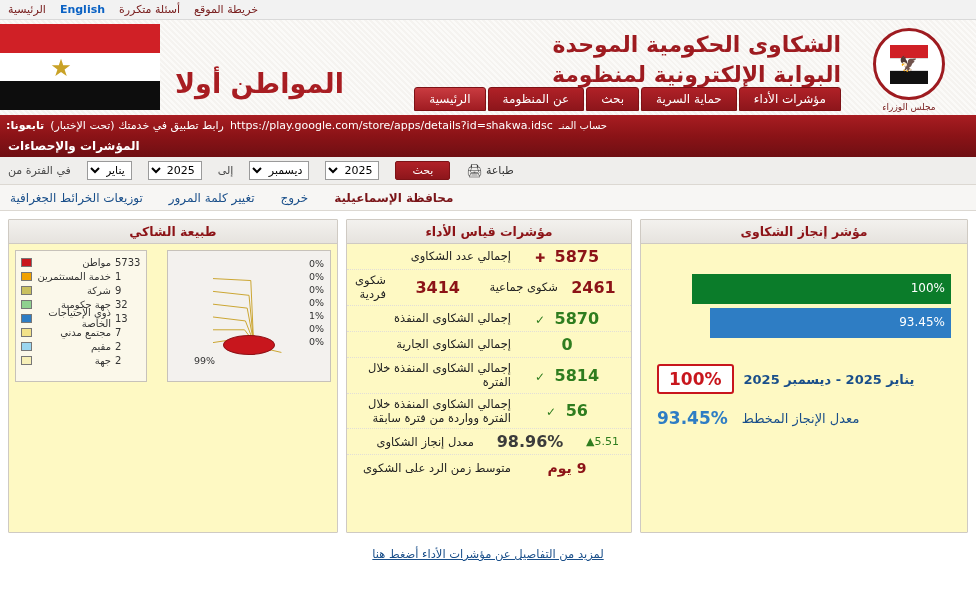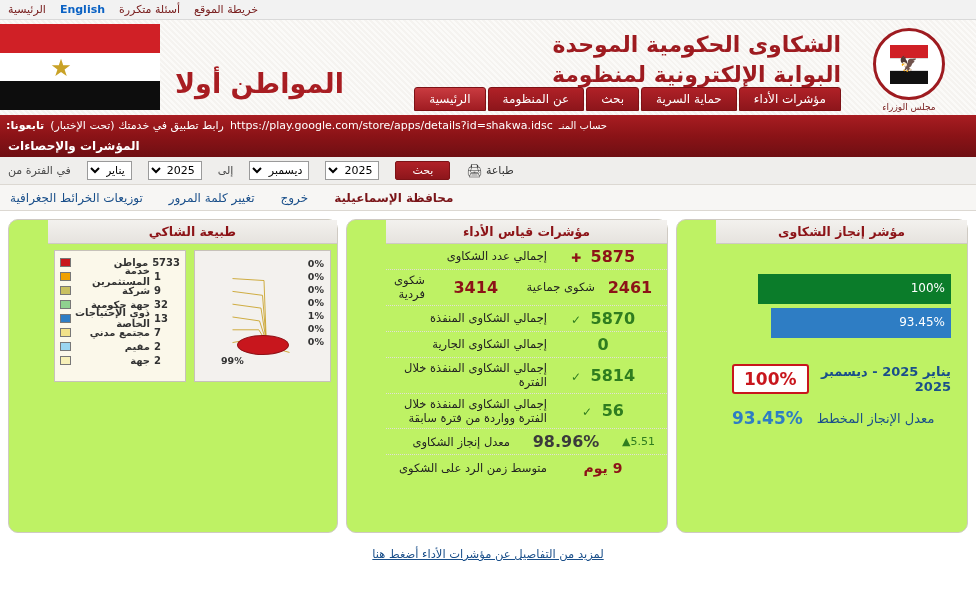--- a/index.html
+++ b/index.html
@@ -195,37 +195,36 @@
   }
   
   .main {
     display: flex;
     flex-direction: row-reverse;
     gap: 8px;
     padding: 8px;
     height: 330px;
   }
   .panel {
-    background:#bef264;
+    background:#fef9c3;
     border: 1px solid #cfcac3;
-    border-radius: 10px;
-    padding-left: 39px;
+    border-radius: 1px;
   }
   .panel-title {
     background: linear-gradient(#f3f1ee,#e6e3de);
     border-bottom: 1px solid #cfcac3;
     color: #8c1317;
     font-weight: bold;
     font-size: 12.5px;
     text-align: center;
     padding: 4px 0;
   }
   
   .panel-chart { width: 330px; }
-  .chart-body { display:flex; flex-direction: row-reverse; padding: 6px; gap:8px;font-weight:bold; }
+  .chart-body { display:flex; flex-direction: row-reverse; padding: 6px; gap:20px; }
   .legend {
     border: 1px solid #c7c2ba;
     background: #fbf8ea;
     padding: 4px 5px;
     font-size: 10px;
     width: 132px;
   }
   .legend .row { display:flex; flex-direction: row-reverse; align-items:center; gap:4px; height:14px;}
   .legend .sw { width: 11px; height: 9px; border:1px solid #777; flex:0 0 auto;}
   .legend .nm { flex: 1; text-align:right; color:#333; }
@@ -240,21 +239,21 @@
     position:absolute; left: 50%; top: 84px; transform: translateX(-50%);
     width: 52px; height: 20px; border-radius: 50%;
     background: #c8161d;
     border: 1px solid #8d1116;
   }
   .pct-col { position:absolute; right: 6px; top: 6px; font-size: 9.5px; color:#333; line-height:13px; text-align:right;}
   .pct-col div { height:13px; }
   .leaders { position:absolute; left:0; top:0; width:100%; height:100%; }
   .lbl99 { position:absolute; left: 26px; top: 104px; font-size: 9.5px; color:#333; }
   
-  .panel-kpi { width: 322px; }
+  .panel-kpi { width: 286px; }
   .kpi-row {
     display:flex; flex-direction: row-reverse; align-items:center;
     border-bottom: 1px dotted #e2ded7;
     padding: 3px 8px;
     min-height: 26px;
   }
   .kpi-label { flex: 1; text-align: right; color:#222; font-size: 11.5px; line-height:1.25;}
   .kpi-value { width: 112px; text-align: center; font-size: 16px; font-weight: bold; color:#8c1317;}
   .kpi-value.green { color: #2f7d1f; }
   .kpi-value.dark { color: #3b3b3b; }

